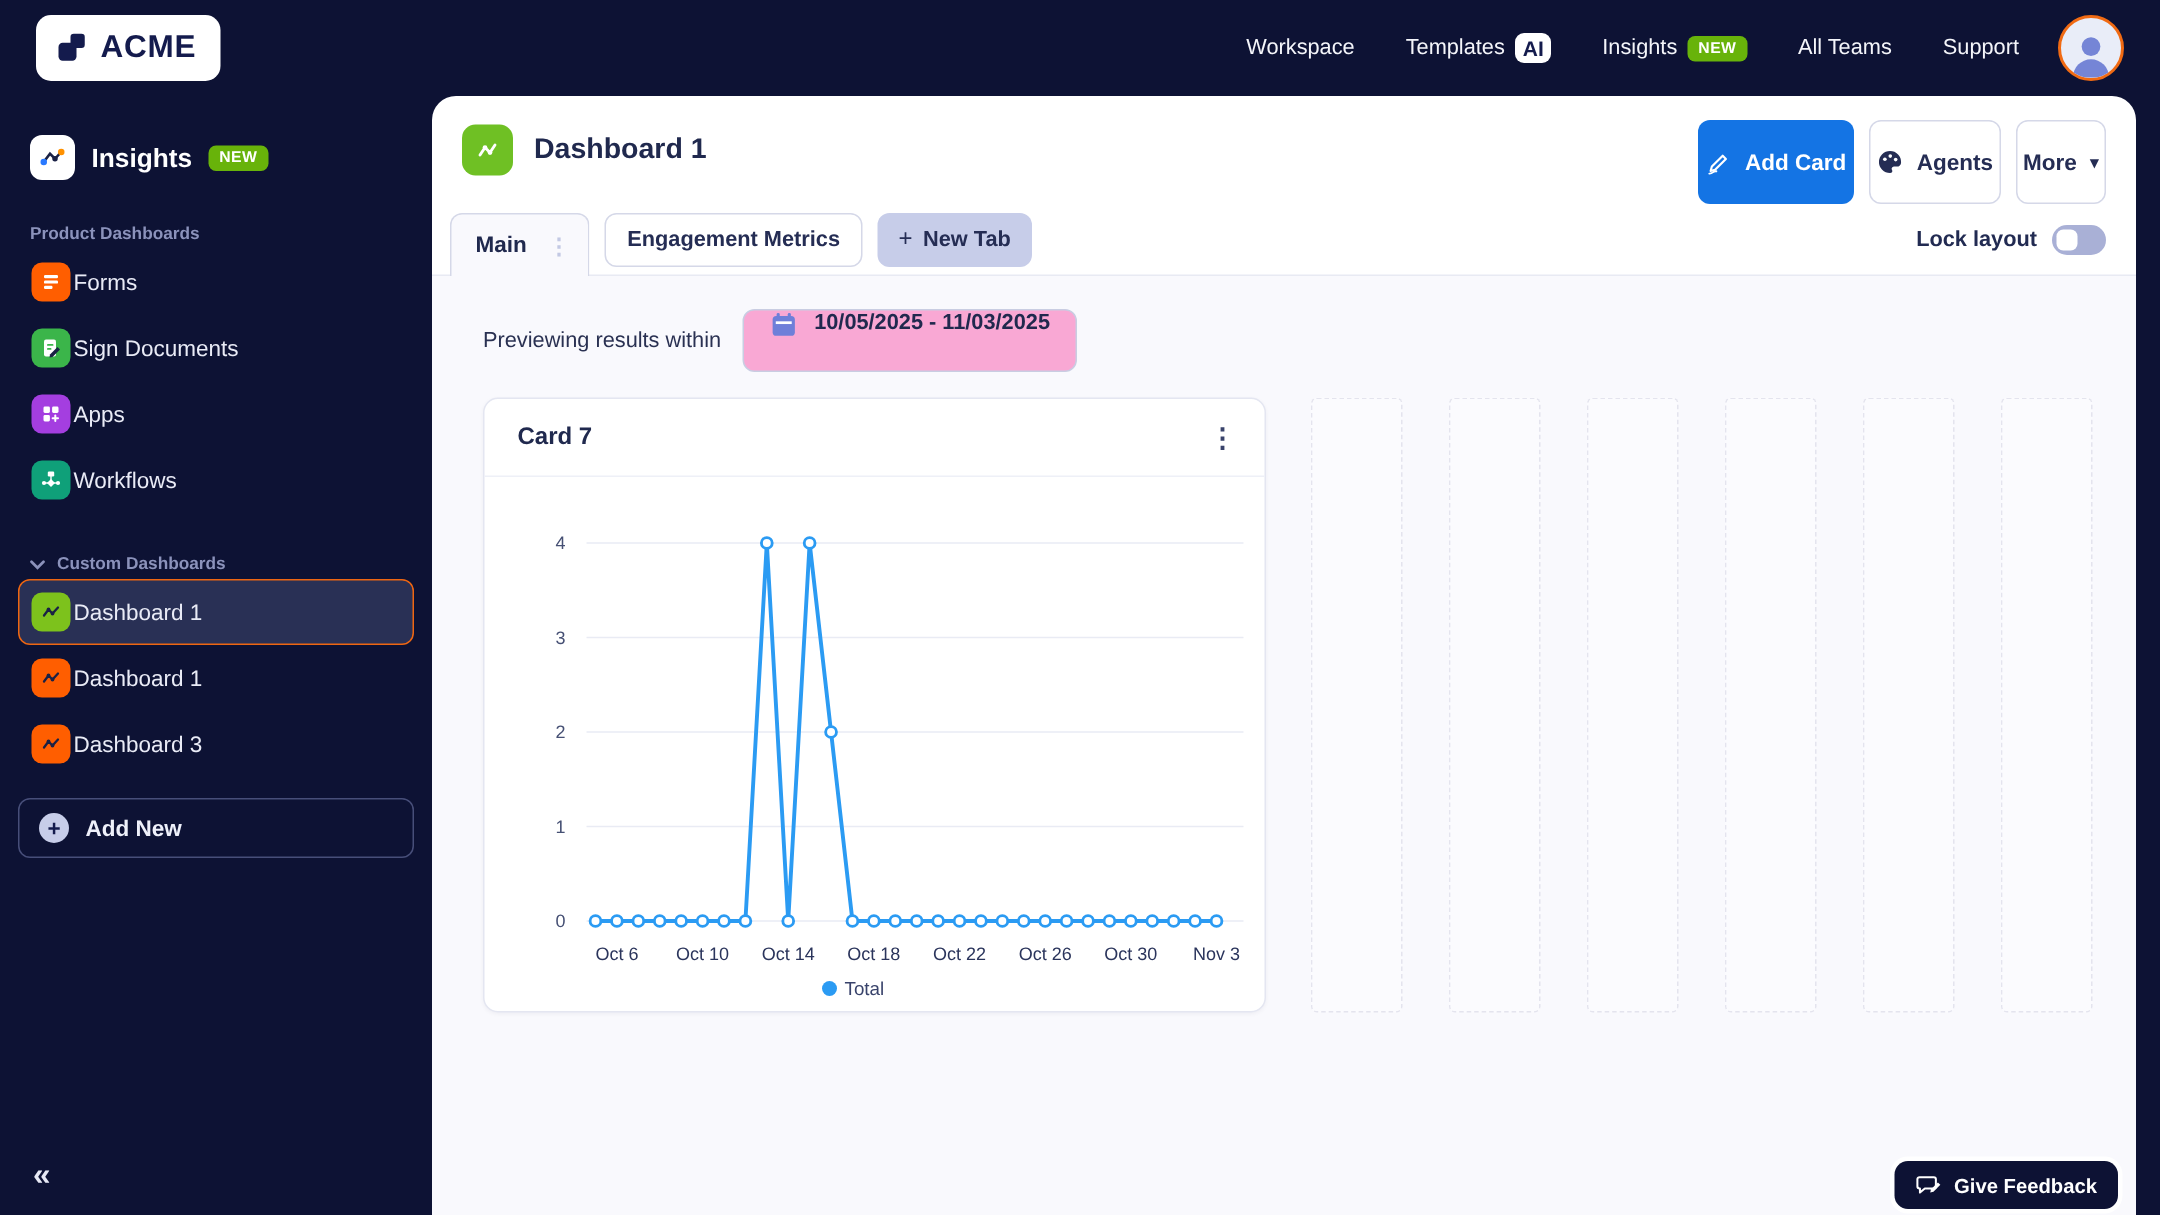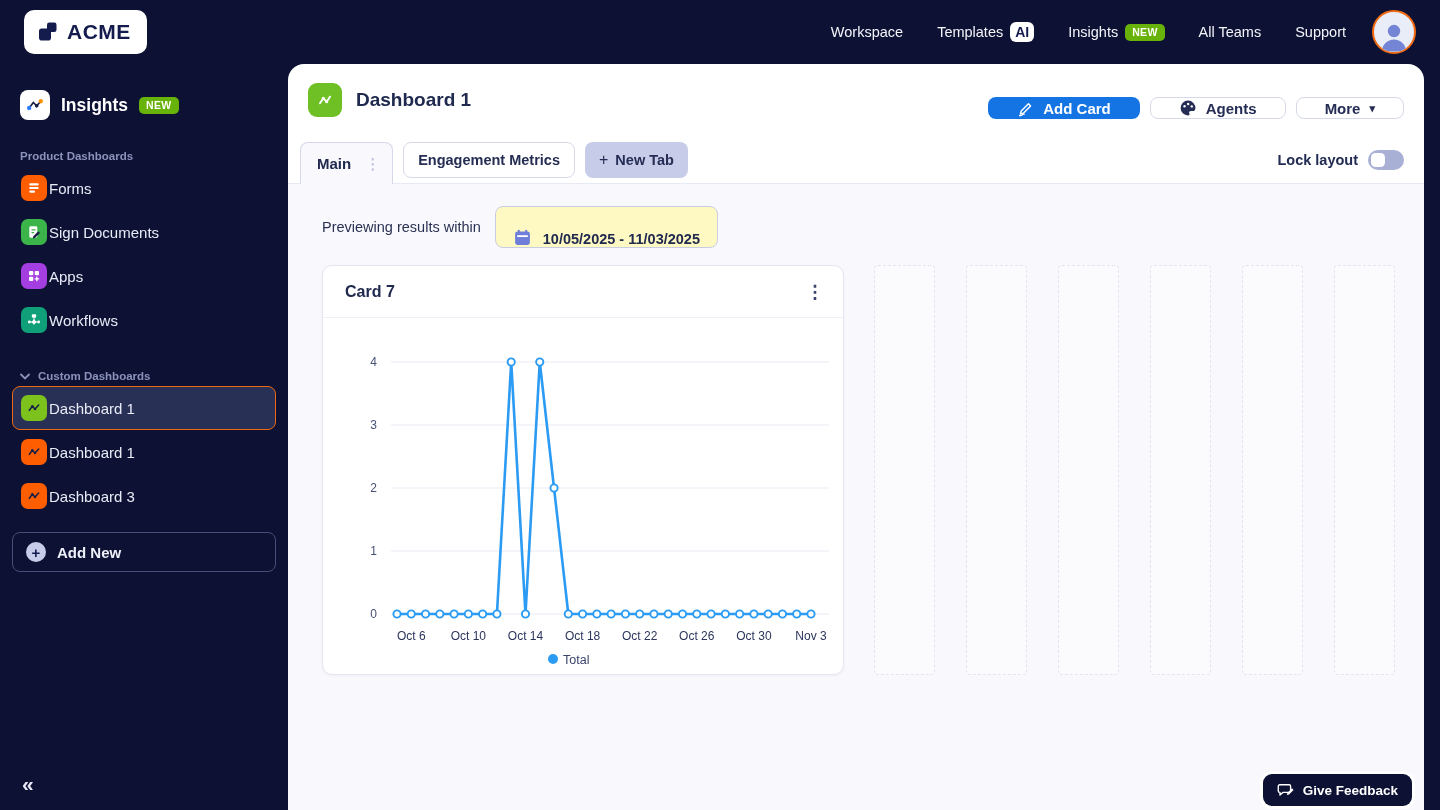--- a/index.html
+++ b/index.html
@@ -31,41 +31,41 @@
   .plus-circle { width:20px; height:20px; border-radius:50%; background:#c7cde9; color:#141b4d; font-size:15px; font-weight:700; display:flex; align-items:center; justify-content:center; line-height:1; }
   .add-new .label { color:#eef0fa; font-size:15px; font-weight:700; }
   .collapse { position:absolute; left:22px; bottom:14px; color:#e7e9f5; font-size:21px; font-weight:700; cursor:pointer; }
 
   
   .panel { position:absolute; left:288px; top:64px; width:1136px; height:746px; background:#fff; border-radius:16px 16px 0 0; display:flex; flex-direction:column; }
   .panel-header { height:72px; display:flex; align-items:center; padding:0 20px; flex:0 0 72px; }
   .title-icon { width:34px; height:34px; border-radius:9px; background:#6fc024; display:flex; align-items:center; justify-content:center; }
   .panel-title { margin-left:14px; font-size:19px; font-weight:700; color:#20294e; }
   .header-actions { margin-left:auto; display:flex; gap:10px; }
-  .btn { height:22px; border-radius:8px; font-size:15px; font-weight:700; display:flex; align-items:center; gap:9px; padding:0 28px; cursor:pointer; border:1px solid transparent; background:#fff; font-family:"Liberation Sans", sans-serif;margin-top:16px; }
+  .btn { height:56px; border-radius:8px; font-size:15px; font-weight:700; display:flex; align-items:center; gap:9px; padding:0 4px; cursor:pointer; border:1px solid transparent; background:#fff; font-family:"Liberation Sans", sans-serif;margin-top:16px; }
   .btn.primary { background:#1474e4; color:#fff; }
   .btn.ghost { border-color:#d5d8e8; color:#252d54; }
   .caret { font-size:11px; color:#252d54; }
 
   .tab-row { height:48px; flex:0 0 48px; border-bottom:1px solid #e8eaf3; display:flex; padding:0 0 0 12px; position:relative; background:#fff; }
   .main-tab { align-self:flex-end; height:42px; margin-bottom:-1px; background:#f9f9fd; border:1px solid #d5d8e8; border-bottom:none; border-radius:8px 8px 0 0; display:flex; align-items:center; gap:14px; padding:0 12px 0 16px; font-size:15px; font-weight:700; color:#20294e; z-index:2; cursor:pointer; }
   .tab-dots { color:#c3c9e4; font-size:15px; font-weight:700; cursor:pointer; }
   .tab-btn { align-self:center; height:36px; border-radius:8px; display:flex; align-items:center; padding:0 14px; font-size:14.5px; font-weight:600; color:#252d54; margin-left:10px; cursor:pointer; }
   .tab-btn.outlined { background:#fff; border:1px solid #d5d8e8; }
   .tab-btn.filled { background:#c7cde9; gap:7px; }
   .plus-glyph { font-size:16px; font-weight:400; }
   .lock-wrap { margin-left:auto; align-self:center; display:flex; align-items:center; gap:10px; padding-right:20px; }
   .lock-label { font-size:14.5px; font-weight:600; color:#222b52; }
   .toggle { width:36px; height:20px; border-radius:10px; background:#a9b0d6; position:relative; cursor:pointer; }
   .toggle .knob { position:absolute; left:3px; top:3px; width:14px; height:14px; border-radius:4.5px; background:#fff; }
 
   .content { flex:1; background:#f9f9fd; position:relative; }
   .date-row { position:absolute; left:34px; top:22px; display:flex; align-items:center; gap:14px; }
   .date-label { font-size:14.5px; color:#2a3152; }
-  .date-btn { height:42px; background:#fef9c3; border:1px solid #c9cde2; border-radius:8px; display:flex; align-items:flex-end; gap:11px; padding:0 17px; font-size:14.5px; font-weight:700; color:#20294e; cursor:pointer; }
+  .date-btn { height:42px; background:#f9a8d4; border:1px solid #c9cde2; border-radius:8px; display:flex; align-items:flex-start; gap:11px; padding:0 17px; font-size:14.5px; font-weight:700; color:#20294e; cursor:pointer; }
 
   .grid { position:absolute; left:34px; top:81px; right:14px; height:410px; }
   .card { position:absolute; left:0; top:0; width:522px; height:410px; background:#fff; border:1px solid #e4e6f1; border-radius:10px; box-shadow:0 1px 3px rgba(20,25,60,.05); }
   .card-header { height:52px; display:flex; align-items:center; padding:0 14px 0 22px; border-bottom:1px solid #eef0f7; }
   .card-title { font-size:16px; font-weight:700; color:#20294e; }
   .kebab { margin-left:auto; color:#39436b; font-size:18px; font-weight:700; width:28px; height:28px; display:flex; align-items:center; justify-content:center; border-radius:6px; cursor:pointer; }
   .placeholder { position:absolute; top:0; width:61px; height:410px; border:1.5px dashed #e4e4ee; border-radius:4px; background:#fbfbfe; }
 
   .feedback { position:absolute; right:28px; bottom:4px; height:32px; background:#0d1234; color:#fff; border:none; border-radius:9px; display:flex; align-items:center; gap:8px; padding:0 14px; font-size:13.5px; font-weight:700; font-family:"Liberation Sans", sans-serif; cursor:pointer; box-shadow:0 0 0 3px #ffffff; z-index:5; }
 </style>

